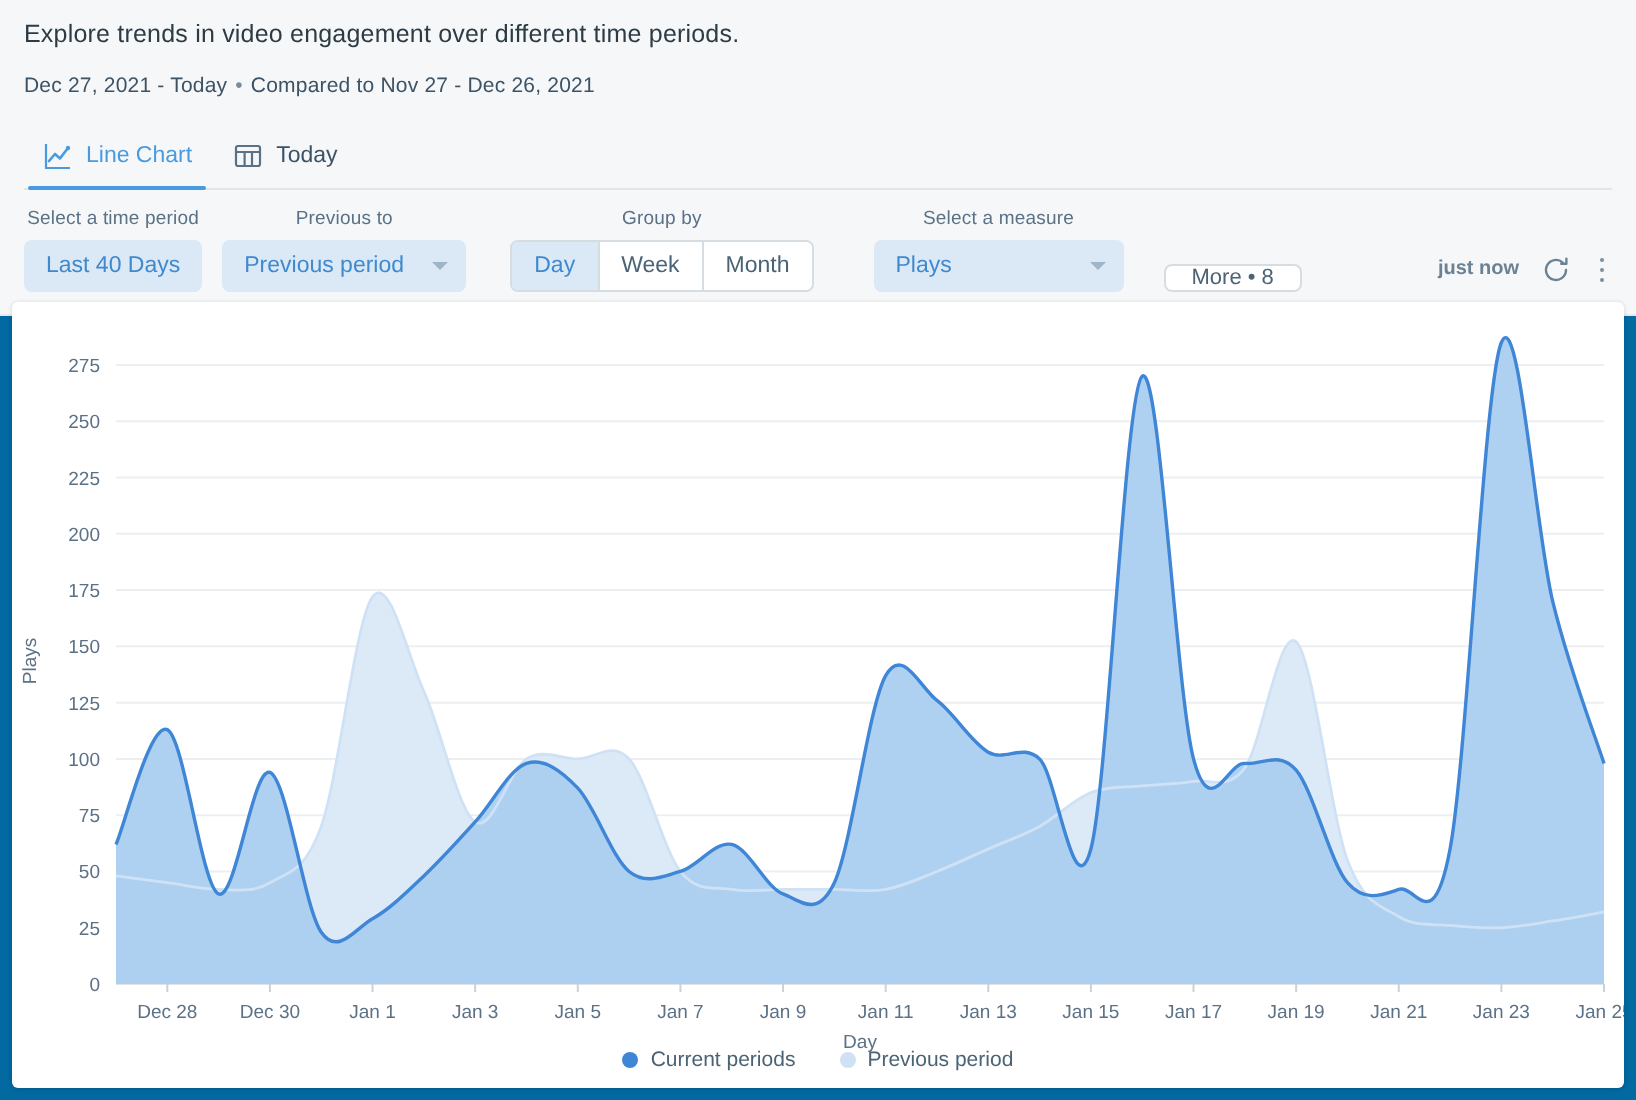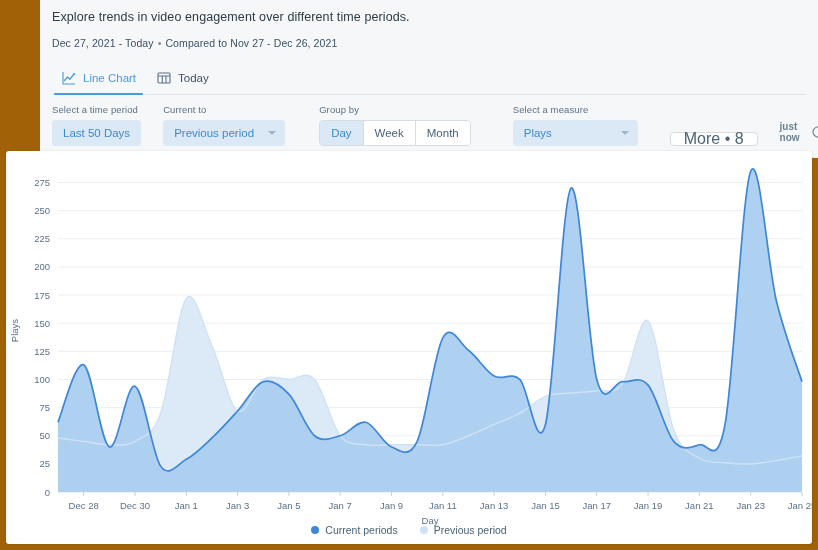--- a/index.html
+++ b/index.html
@@ -6,22 +6,21 @@
   html, body {
     margin: 0; padding: 0;
     width: 818px; height: 550px;
     background: #ffffff;
     font-family: "Liberation Sans", sans-serif;
     overflow: hidden;
   }
   .page {
     width: 818px; height: 550px;
     position: relative;
-    background: #a16207;
-    padding-left: 40px;
+    background: #0369a1;
   }
   
   .header {
     background: #f5f7f9;
     padding: 6px 12px 0 12px;
   }
   .title {
     font-size: 12.5px;
     color: #2d3b45;
     line-height: 18px;
@@ -63,23 +62,24 @@
     background: #4a9ae0;
     border-radius: 2px;
   }
   .tab svg { display: block; }
   
   .filterbar {
     background: #f5f7f9;
     display: flex;
     align-items: flex-end;
     padding: 9px 12px 11px 12px;
-    gap: 22px;
+    gap: 10px;
     position: relative;
     border-bottom: 1px solid #e6ebee;
+    text-align: center;
   }
   .fgroup { display: flex; flex-direction: column; }
   .flabel {
     font-size: 9.5px;
     color: #5b7186;
     margin-bottom: 5px;
     letter-spacing: .1px;
   }
   .pill {
     background: #dbe8f5;
@@ -118,21 +118,21 @@
     cursor: pointer;
   }
   .seg:last-child { border-right: none; }
   .seg.active { background: #dbe8f5; color: #3f89cf; }
   .morebtn {
     height: 14px;
     border: 1px solid #d5dde3;
     border-radius: 4px;
     background: #ffffff;
     color: #4a6375;
-    font-size: 16px;
+    font-size: 11px;
     display: flex; align-items: center;
     padding: 0 13px;
     cursor: pointer;
     white-space: nowrap;
   }
   .bar-right {
     margin-left: auto;
     display: flex; align-items: center; gap: 11px;
     padding-bottom: 3px;
     font-weight: bold;
@@ -196,26 +196,26 @@
         <span>Today</span>
       </div>
     </div>
   </div>
 
   <div class="filterbar">
 
     <div class="fgroup">
       <div class="flabel">Select a time period</div>
       <div class="pill">
-        <span>Last 50 Days</span>
+        <span>Last 40 Days</span>
       </div>
     </div>
 
     <div class="fgroup">
-      <div class="flabel">Current to</div>
+      <div class="flabel">Previous to</div>
       <div class="pill wide">
         <span>Previous period</span>
         <span class="caret"></span>
       </div>
     </div>
 
     <div class="fgroup" style="margin-left:12px;">
       <div class="flabel">Group by</div>
       <div class="segmented">
         <div class="seg active">Day</div>

